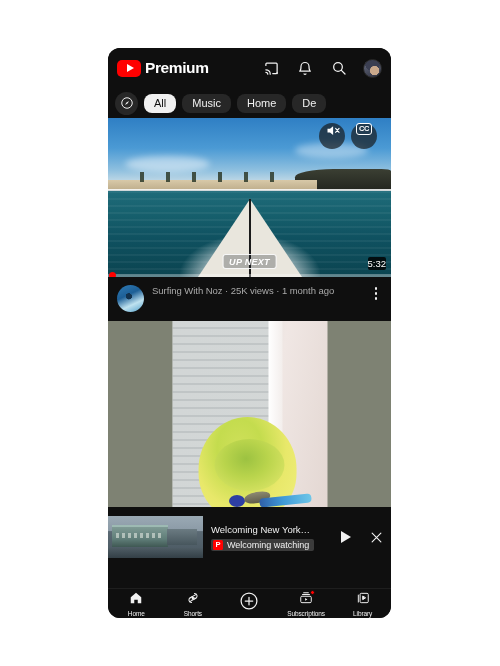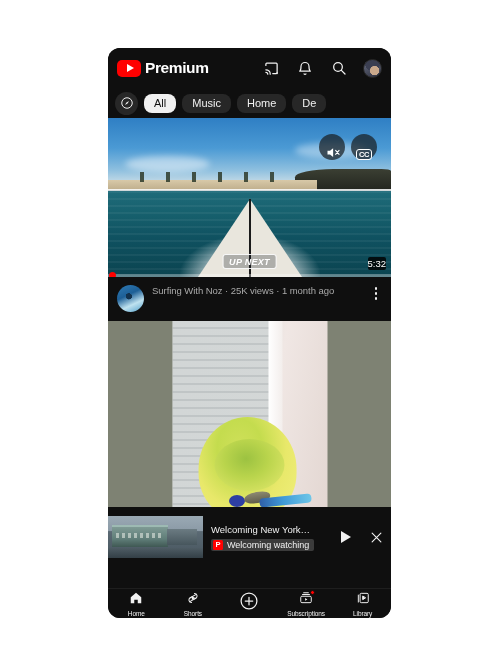--- a/index.html
+++ b/index.html
@@ -209,25 +209,25 @@
   }
   .wake {
     position: absolute;
     left: 50%; bottom: 0;
     transform: translateX(-50%);
     width: 140px; height: 42px;
     background: radial-gradient(ellipse at 50% 100%, rgba(255,255,255,.92) 0%, rgba(255,255,255,.55) 45%, rgba(255,255,255,0) 72%);
   }
   .p-ctl {
     position: absolute;
-    top: 16px;
+    top: 5px;
     width: 26px; height: 26px;
     border-radius: 50%;
     background: rgba(25,30,35,0.72);
-    display: flex; align-items: flex-end; justify-content: center;
+    display: flex; align-items: flex-start; justify-content: center;
     cursor: pointer;
   }
   .p-mute { right: 46px; }
   .p-cc { right: 14px; }
   .cc-box {
     border: 1.6px solid #ffffff;
     border-radius: 3px;
     color: #ffffff;
     font-size: 7.5px;
     font-weight: bold;

